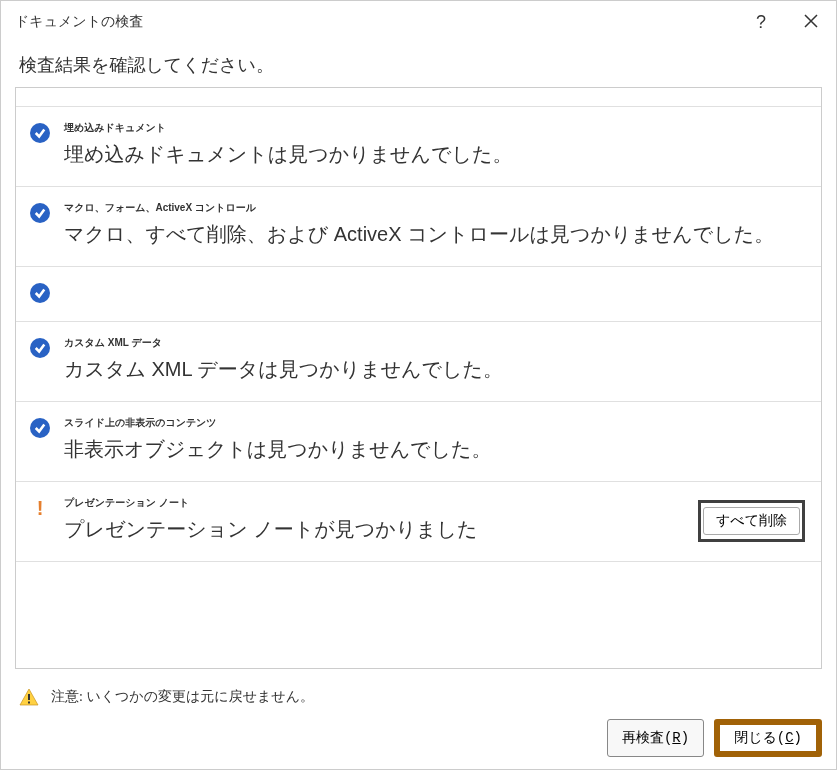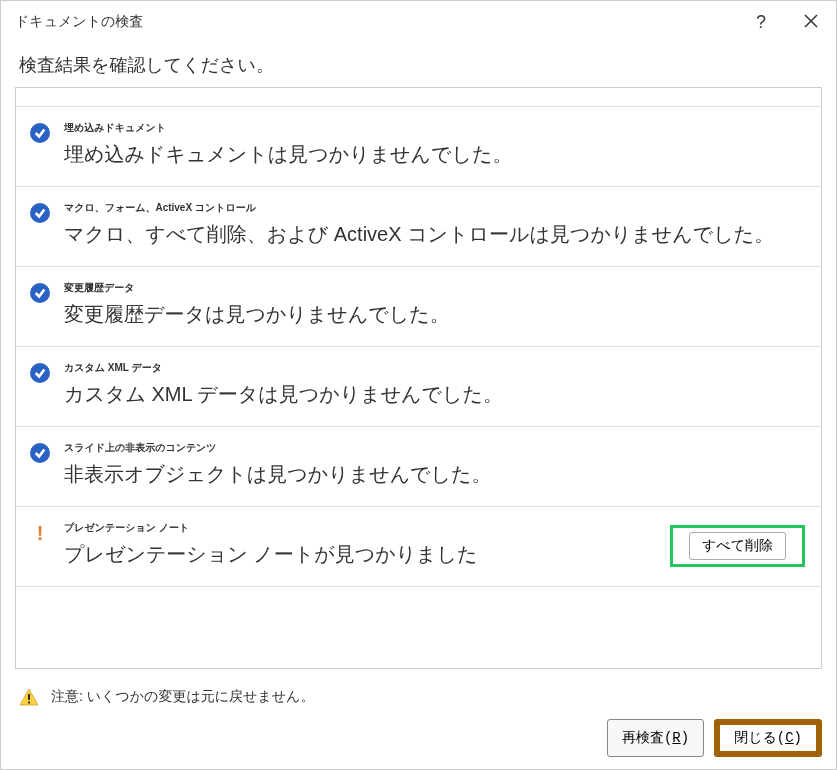--- a/index.html
+++ b/index.html
@@ -133,32 +133,33 @@
     .remove-all-btn {
       padding: 4px 12px;
       font-size: 14px;
       background: #fff;
       border: 1px solid #aaa;
       border-radius: 3px;
       cursor: pointer;
       font-family: inherit;
     }
     .highlight-box {
-      border: 3px solid #22c55e;
-      padding: 4px 16px;
+      border: 3px solid #404040;
+      padding: 4px 2px;
       display: inline-block;
     }
     .footer {
       padding: 8px 14px 12px 18px;
     }
     .footer-warning {
       display: flex;
       align-items: center;
       gap: 12px;
       margin-bottom: 12px;
+      font-family: Liberation Serif, serif;
     }
     .warn-triangle {
       width: 20px;
       height: 20px;
       display: flex;
       align-items: center;
       justify-content: center;
     }
     .warn-triangle svg {
       width: 20px;
@@ -235,24 +236,20 @@
       </div>
     </div>
 
     <div class="result-item">
       <div class="result-icon">
         <div class="check-circle">
             <svg viewBox="0 0 14 14">
               <path d="M2 7 L6 11 L12 3"></path>
             </svg>
           </div>
-      </div>
-      <div class="result-content">
-        <div class="result-title">変更履歴データ</div>
-        <div class="result-desc">変更履歴データは見つかりませんでした。</div>
       </div>
     </div>
 
     <div class="result-item">
       <div class="result-icon">
         <div class="check-circle">
             <svg viewBox="0 0 14 14">
               <path d="M2 7 L6 11 L12 3"></path>
             </svg>
           </div>

